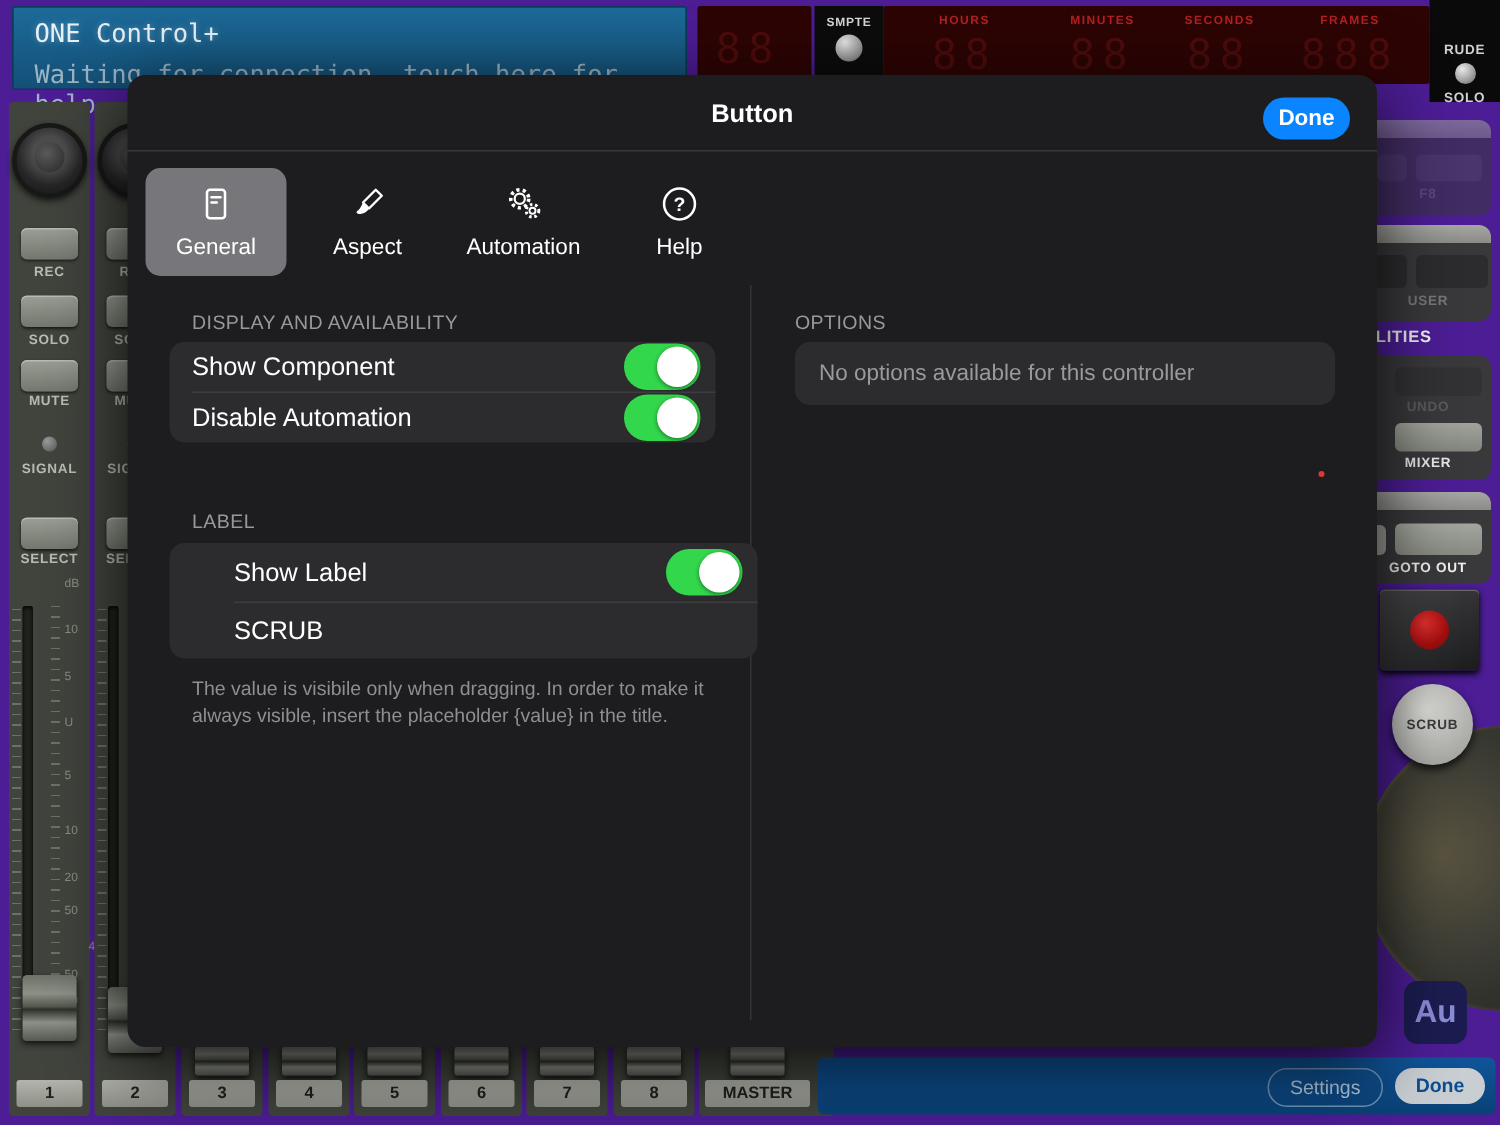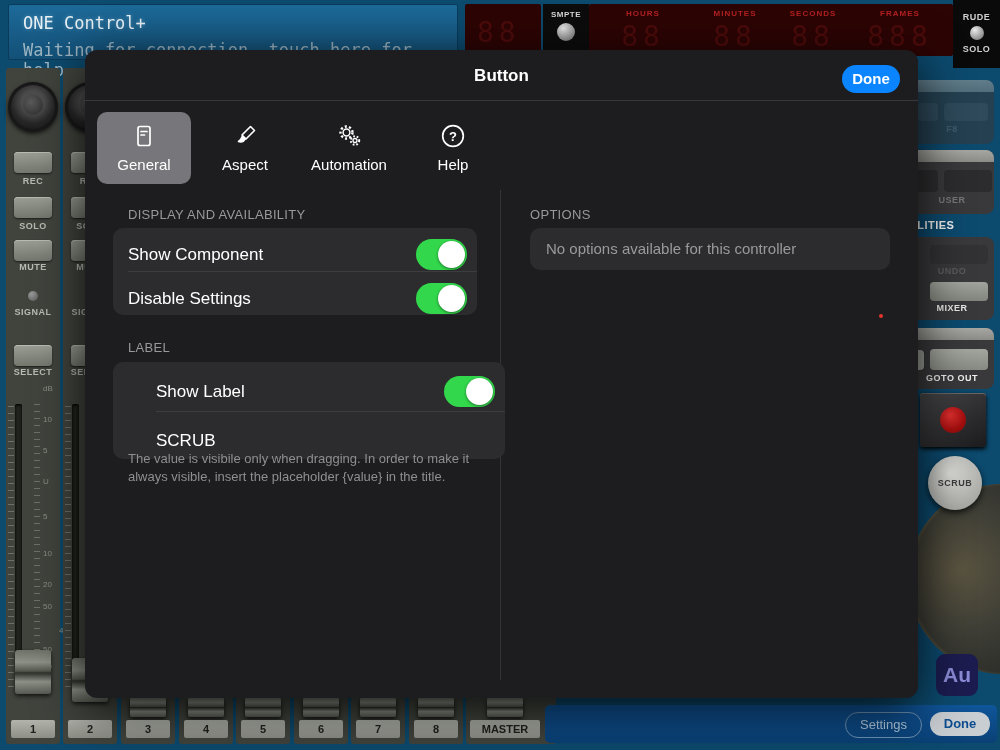--- a/index.html
+++ b/index.html
@@ -1,16 +1,16 @@
 <!DOCTYPE html>
 <html><head>
 <meta charset="utf-8">
 <style>
   html,body{margin:0;padding:0;background:#000;}
-  #screen{position:relative;width:1000px;height:750px;background:#0c4a6e;overflow:hidden;
+  #screen{position:relative;width:1000px;height:750px;background:#4c1d95;overflow:hidden;
           font-family:"Liberation Sans",sans-serif;-webkit-font-smoothing:antialiased;}
   
   .lcd{position:absolute;left:8px;top:4px;width:448px;height:54px;border-radius:2px;
        background:linear-gradient(#1d6a99,#135077);border:1px solid #0b3b59;}
   .lcd-l1{position:absolute;left:14px;top:8px;font:17px "DejaVu Sans Mono",monospace;color:#e8f0f4;
           text-shadow:0 0 4px #bfe6ff66;}
   .lcd-l2{position:absolute;left:14px;top:35px;font:17px "DejaVu Sans Mono",monospace;color:#9db5c2;}
   .seg{position:absolute;top:4px;height:52px;background:#2d0404;border-radius:2px;}
   .seg-a{left:465px;width:76px;}
   .seg-b{left:589px;width:364px;}
@@ -18,21 +18,21 @@
   .seg-a .ghost{position:absolute;left:12px;top:12px;}
   .tc-group{position:absolute;top:0;text-align:center;}
   .tc-lbl{font-size:8px;font-weight:bold;letter-spacing:1px;color:#b32020;margin-top:5px;}
   .tc-digits{margin-top:2px;}
   .smpte{position:absolute;left:543px;top:4px;width:46px;height:52px;background:#0c0c0c;}
   .smpte-lbl{font-size:8px;font-weight:bold;letter-spacing:.5px;color:#d6d6d6;text-align:center;margin-top:6px;}
   .led{width:18px;height:18px;border-radius:50%;margin:4px auto 0;
        background:radial-gradient(circle at 35% 30%,#e9e9e9,#8f8f8f 70%,#5c5c5c);}
   .rude{position:absolute;left:953px;top:0;width:47px;height:68px;background:#0a0a0a;text-align:center;}
   .rude div{font-size:9px;font-weight:bold;letter-spacing:.5px;color:#d0d0d0;}
-  .rude .r1{margin-top:12px;} .rude .led{width:14px;height:14px;margin-top:4px;} .rude .r2{margin-top:4px;}
+  .rude .r1{margin-top:28px;} .rude .led{width:14px;height:14px;margin-top:4px;} .rude .r2{margin-top:4px;}
   
   .strip{position:absolute;top:68px;width:54px;height:676px;background:#41443d;border-radius:3px;}
   .knob{position:absolute;left:2px;top:14px;width:50px;height:50px;border-radius:50%;
         background:radial-gradient(circle at 50% 40%,#4c4c4c 0 28%,#262626 55%,#0e0e0e 100%);
         box-shadow:0 2px 4px #000a, inset 0 0 0 3px #181818;}
   .knob::after{content:"";position:absolute;left:15px;top:13px;width:20px;height:20px;border-radius:50%;
         background:radial-gradient(circle at 40% 35%,#5a5a5a,#2a2a2a);}
   .sbtn{position:absolute;left:8px;width:38px;height:21px;border-radius:4px;
         background:linear-gradient(#9b9e95,#74776e);box-shadow:inset 0 1px 0 #b8bbb2,0 1px 2px #0009;}
   .slbl{position:absolute;left:0;width:54px;text-align:center;font-size:9px;font-weight:bold;
@@ -87,21 +87,21 @@
   .m-done{position:absolute;right:18px;top:15px;width:58px;height:28px;border-radius:14px;background:#0a84ff;
         color:#fff;font-size:15px;font-weight:600;text-align:center;line-height:28px;}
   .m-div{position:absolute;left:0;right:0;top:50px;height:1px;background:#38383a;}
   .vdiv{position:absolute;left:415px;top:140px;bottom:18px;width:1px;background:#353537;}
   .tab{position:absolute;top:62px;width:100px;height:72px;display:flex;flex-direction:column;
         align-items:center;justify-content:center;gap:7px;color:#fff;font-size:15px;}
   .tab.sel{background:#77777b;border-radius:10px;}
   .tab svg{display:block;}
   .sec-h{position:absolute;font-size:13px;color:#98989d;letter-spacing:.3px;}
   .group{position:absolute;left:28px;width:364px;background:#2c2c2e;border-radius:10px;}
-  .grow{position:relative;display:flex;align-items:center;padding:0 10px 0 15px;color:#fff;font-size:17px;margin-top:10px;}
+  .grow{position:relative;display:flex;align-items:center;padding:0 10px 0 15px;color:#fff;font-size:17px;}
   .gsep{height:1px;background:#3d3d3f;margin-left:15px;}
   .toggle{margin-left:auto;width:51px;height:31px;border-radius:16px;background:#32d74b;position:relative;}
   .toggle::after{content:"";position:absolute;right:2px;top:2px;width:27px;height:27px;border-radius:50%;
         background:#fff;box-shadow:0 1px 3px #0007;}
   .footnote{position:absolute;left:43px;top:400px;width:352px;font-size:13px;line-height:1.4;color:#8e8e93;}
   .optbox{position:absolute;left:445px;top:178px;width:360px;height:42px;background:#2c2c2e;border-radius:10px;
         color:#9a9a9e;font-size:15px;line-height:42px;padding-left:16px;box-sizing:border-box;}
   .reddot{position:absolute;left:794px;top:264px;width:4px;height:4px;border-radius:50%;background:#e5352f;}
 </style>
 </head>
@@ -317,21 +317,21 @@
     <div class="vdiv"></div>
 
     <div class="sec-h" style="left:43px;top:157px;">DISPLAY AND AVAILABILITY</div>
     <div class="group" style="top:178px;">
       <div class="grow" style="height:33px;">
         <span>Show Component</span>
         <div class="toggle"></div>
       </div>
       <div class="gsep"></div>
       <div class="grow" style="height:33px;">
-        <span>Disable Settings</span>
+        <span>Disable Automation</span>
         <div class="toggle"></div>
       </div>
     </div>
 
     <div class="sec-h" style="left:43px;top:290px;">LABEL</div>
     <div class="group" style="top:312px;padding-left:28px;">
       <div class="grow" style="height:39px;">
         <span>Show Label</span>
         <div class="toggle"></div>
       </div>

